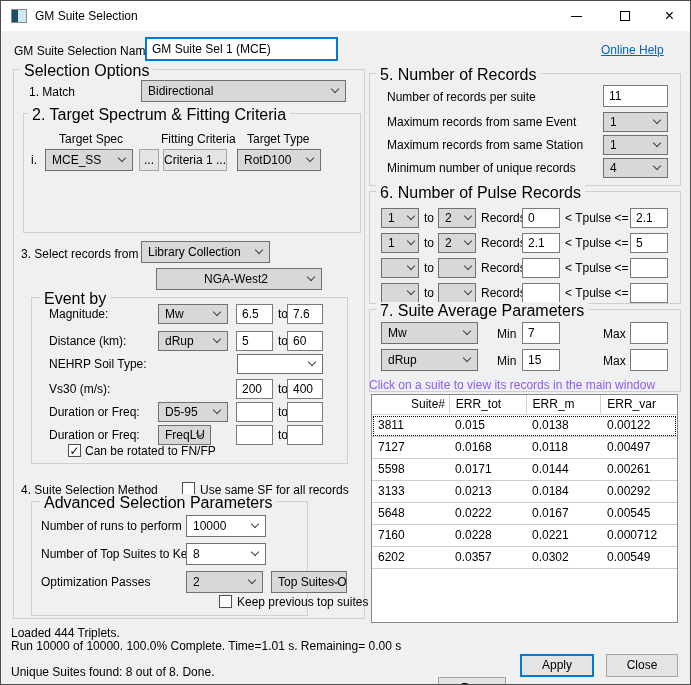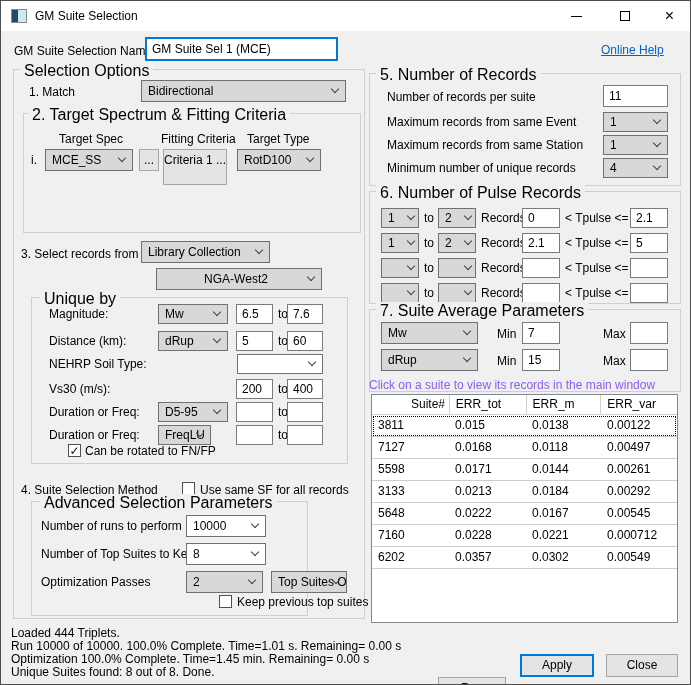--- a/index.html
+++ b/index.html
@@ -80,38 +80,38 @@
   </div>
   <div class="lbl" style="left:58px; top:131px;">Target Spec</div>
   <div class="lbl" style="left:160px; top:131px;">Fitting Criteria</div>
   <div class="lbl" style="left:246px; top:131px;">Target Type</div>
   <div class="lbl" style="left:30px; top:152px;">i.</div>
   <div class="combo" style="left:44px; top:148px; width:88px;">
     <span class="txt">MCE_SS</span>
     <span class="chev"></span>
   </div>
   <div class="btn" style="left:138px; top:148px; width:20px; height:22px;">...</div>
-  <div class="btn" style="left:162px; top:148px; width:64px; height:36px;">Criteria 1 ...</div>
+  <div class="btn" style="left:162px; top:148px; width:64px; height:22px;">Criteria 1 ...</div>
   <div class="combo" style="left:236px; top:148px; width:84px;">
     <span class="txt">RotD100</span>
     <span class="chev"></span>
   </div>
 
   <div class="lbl" style="left:20px; top:246px;">3. Select records from</div>
   <div class="combo" style="left:140px; top:240px; width:129px;">
     <span class="txt">Library Collection</span>
     <span class="chev"></span>
   </div>
   <div class="combo ctr" style="left:155px; top:267px; width:166px;">
     <span class="txt">NGA-West2</span>
     <span class="chev"></span>
   </div>
 
   <div class="gb" style="left:30px; top:296px; width:317px; height:167px;">
-    <span class="cap" style="left:8px;">Unique by</span>
+    <span class="cap" style="left:8px;">Event by</span>
   </div>
 
   <div class="lbl" style="left:48px; top:306px;">Magnitude:</div>
   <div class="combo h20" style="left:157px; top:303px; width:70px;">
     <span class="txt">Mw</span>
     <span class="chev"></span>
   </div>
   <input class="tbox h20" style="left: 235px; top: 303px; width: 37px;" value="6.5">
   <div class="lbl" style="left:277px; top:306px;">to</div>
   <input class="tbox h20" style="left: 286px; top: 303px; width: 36px;" value="7.6">
@@ -334,20 +334,19 @@
     <div class="trow">
       <div class="td" style="width:77px;">6202</div>
       <div class="td" style="width:77px;">0.0357</div>
       <div class="td" style="width:75px;">0.0302</div>
       <div class="td" style="width:76px;">0.00549</div>
     </div>
   </div>
 
   <div class="status" style="top:625px;">Loaded 444 Triplets.</div>
   <div class="status" style="top:638px;">Run 10000 of 10000. 100.0% Complete. Time=1.01 s. Remaining= 0.00 s</div>
-  <div class="status" style="top:651px;">Optimization 100.0% Complete. Time=1.45 min. Remaining= 0.00 s</div>
   <div class="status" style="top:664px;">Unique Suites found: 8 out of 8. Done.</div>
 
   <div class="btn" style="left:437px; top:676px; width:68px;">Run</div>
   <div class="btn default" style="left:519px; top:653px; width:74px;">Apply</div>
   <div class="btn" style="left:605px; top:653px; width:72px;">Close</div>
 
 </div>
 
 </body></html>

